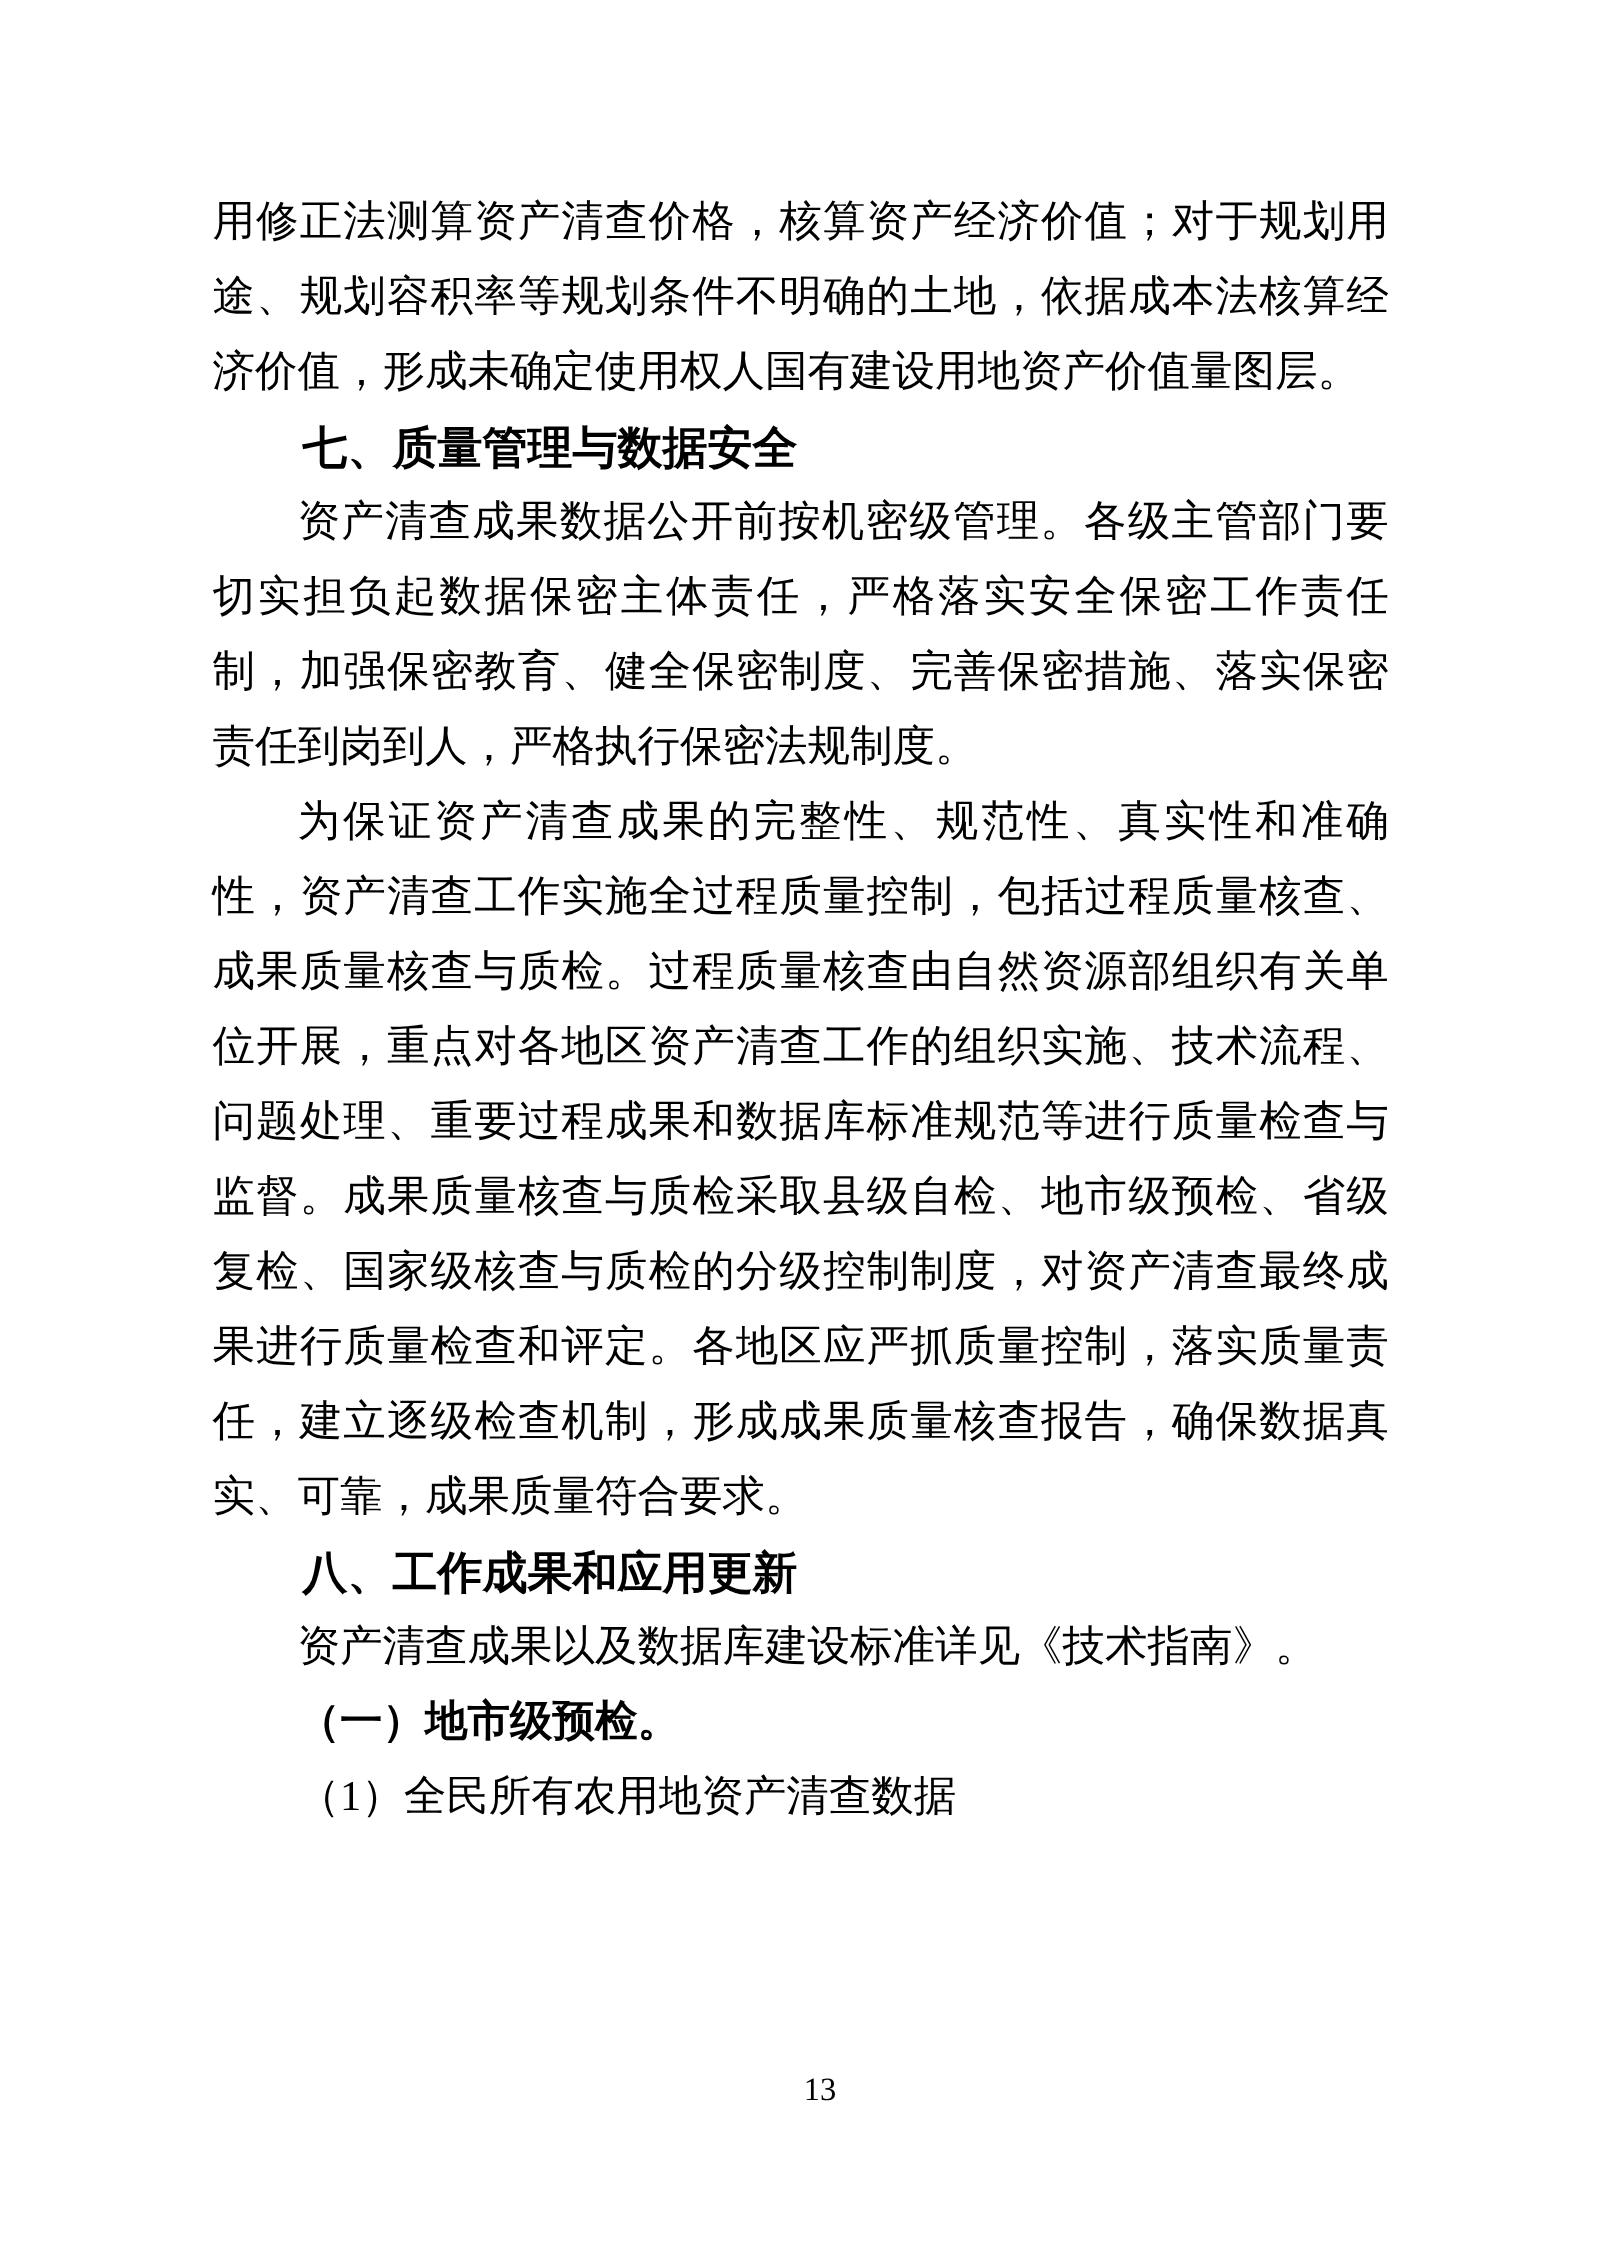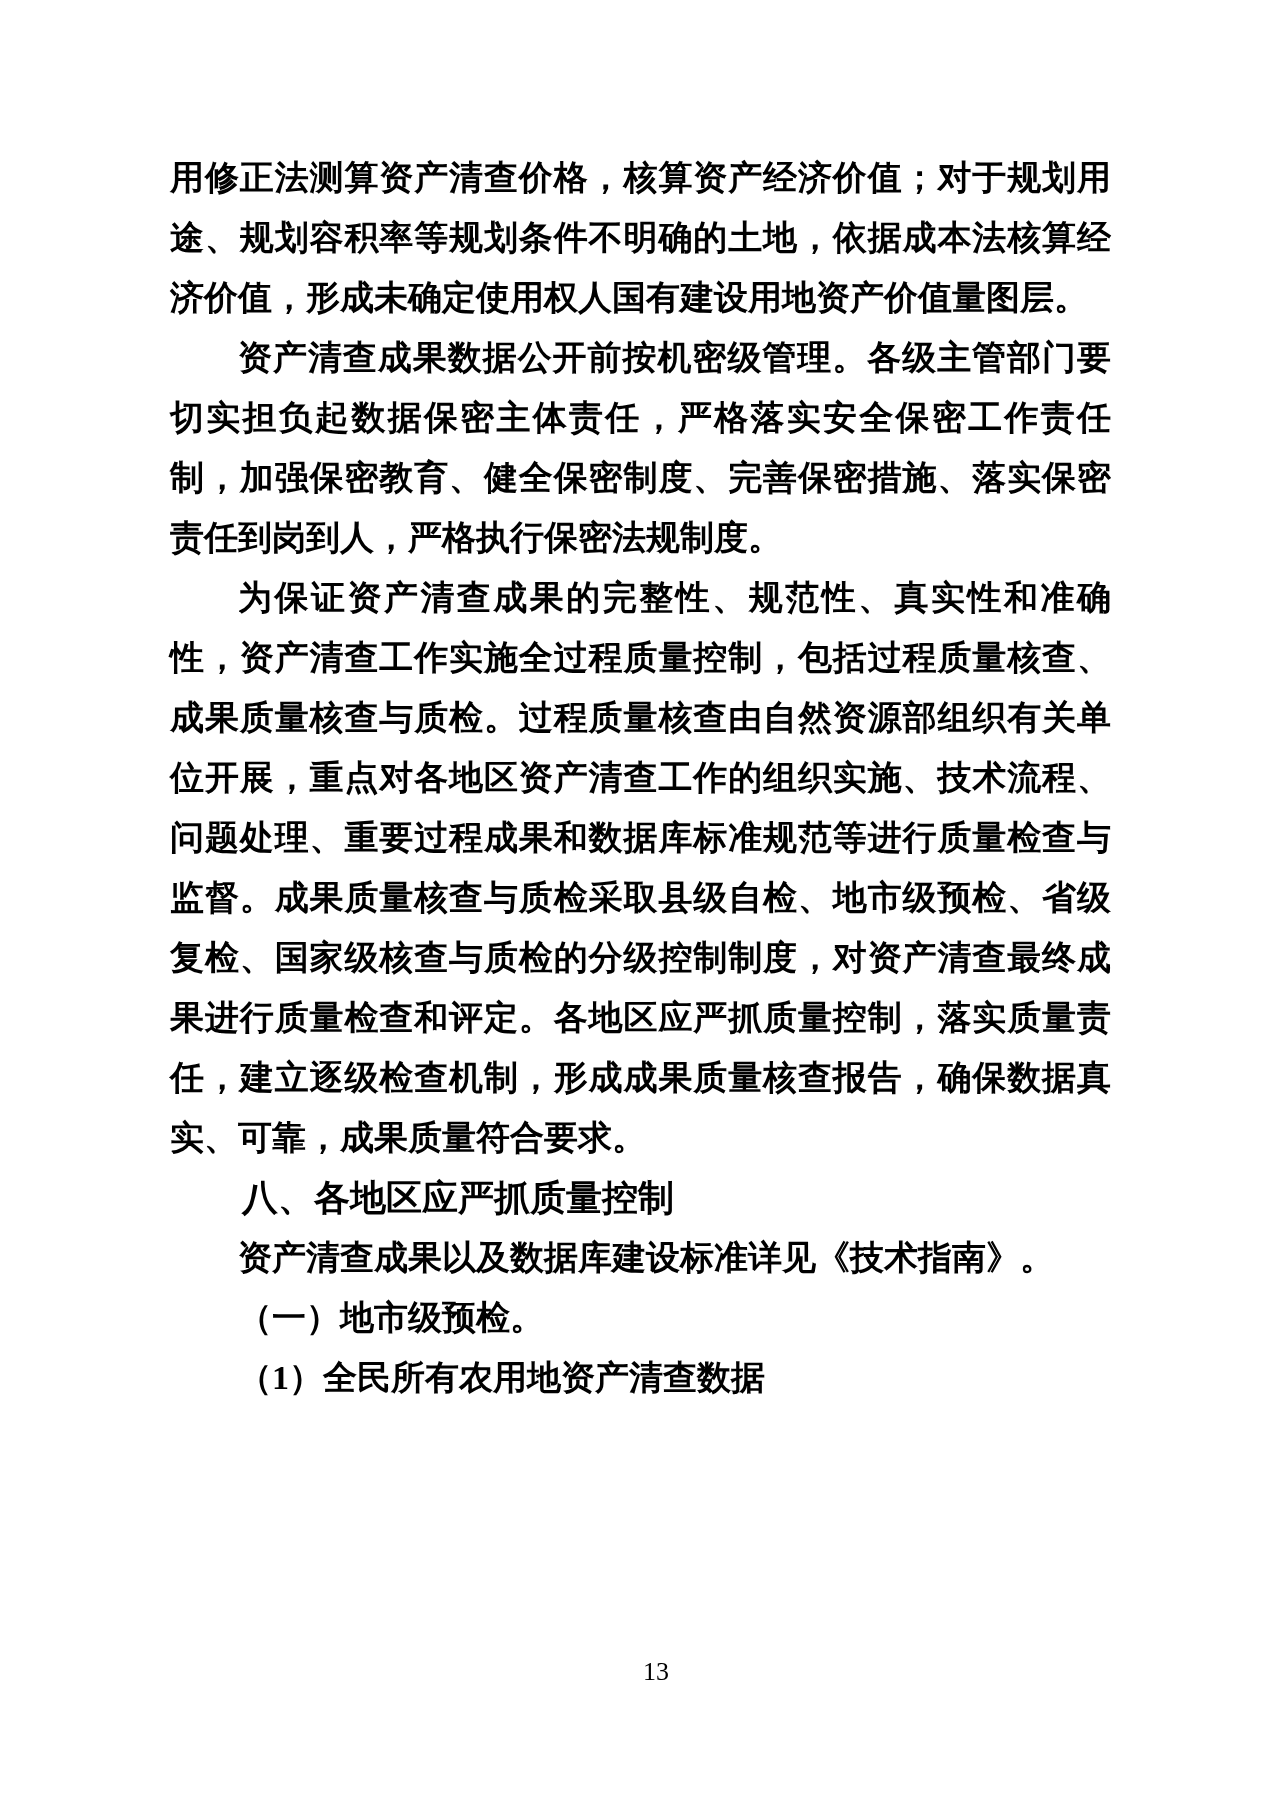--- a/index.html
+++ b/index.html
@@ -21,21 +21,20 @@
     width: 941px;
     color: #000000;
     font-family: "Liberation Serif", serif;
     font-size: 34px;
     line-height: 60px;
     text-align: justify;
   }
   .doc-body p {
     margin: 0;
     text-indent: 2em;
-    font-weight: bold;
   }
   .doc-body p.no-indent {
     text-indent: 0;
   }
   .section-heading {
     margin: 0;
     text-indent: 2em;
     font-family: "Liberation Sans", sans-serif;
     font-weight: 700;
     font-size: 36px;
@@ -59,26 +58,27 @@
 </style>
 </head>
 <body>
 
 <div class="page">
 
   <div class="doc-body">
 
     <p class="no-indent">用修正法测算资产清查价格，核算资产经济价值；对于规划用途、规划容积率等规划条件不明确的土地，依据成本法核算经济价值，形成未确定使用权人国有建设用地资产价值量图层。</p>
 
+    <h2 class="section-heading">七、质量管理与数据安全</h2>
 
     <p>资产清查成果数据公开前按机密级管理。各级主管部门要切实担负起数据保密主体责任，严格落实安全保密工作责任制，加强保密教育、健全保密制度、完善保密措施、落实保密责任到岗到人，严格执行保密法规制度。</p>
 
     <p>为保证资产清查成果的完整性、规范性、真实性和准确性，资产清查工作实施全过程质量控制，包括过程质量核查、成果质量核查与质检。过程质量核查由自然资源部组织有关单位开展，重点对各地区资产清查工作的组织实施、技术流程、问题处理、重要过程成果和数据库标准规范等进行质量检查与监督。成果质量核查与质检采取县级自检、地市级预检、省级复检、国家级核查与质检的分级控制制度，对资产清查最终成果进行质量检查和评定。各地区应严抓质量控制，落实质量责任，建立逐级检查机制，形成成果质量核查报告，确保数据真实、可靠，成果质量符合要求。</p>
 
-    <h2 class="section-heading">八、各地区应严抓质量控制</h2>
+    <h2 class="section-heading">八、工作成果和应用更新</h2>
 
     <p>资产清查成果以及数据库建设标准详见《技术指南》。</p>
 
     <p class="sub-heading">（一）地市级预检。</p>
 
 
     <p>（1）全民所有农用地资产清查数据</p>
 
   </div>
 

